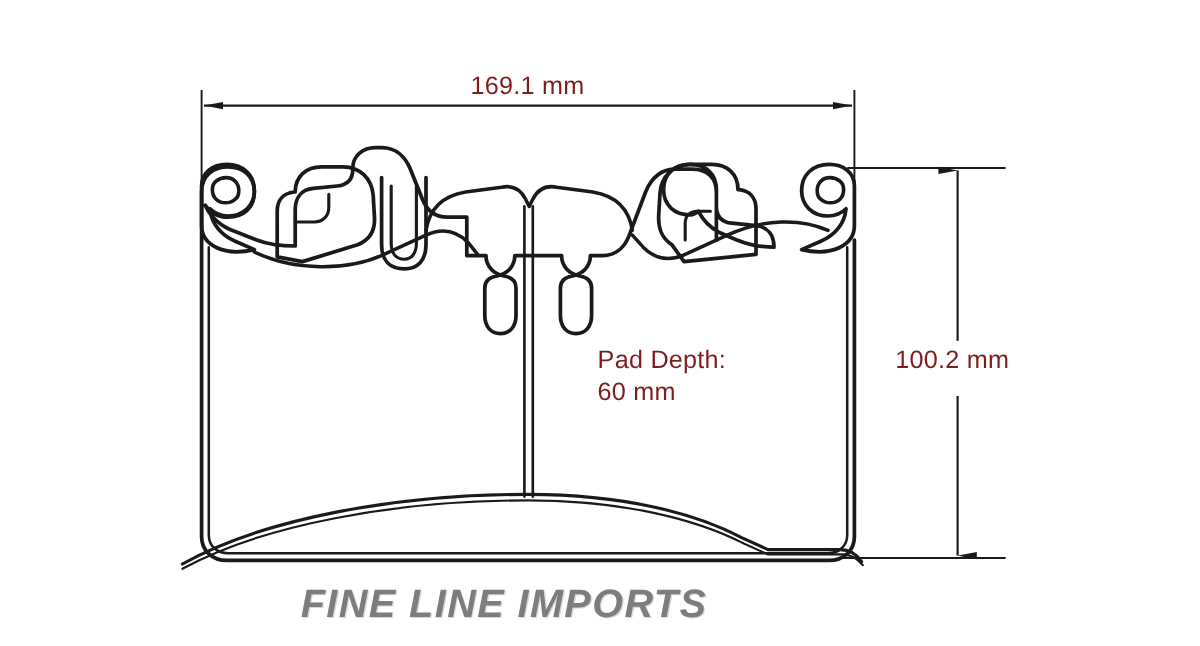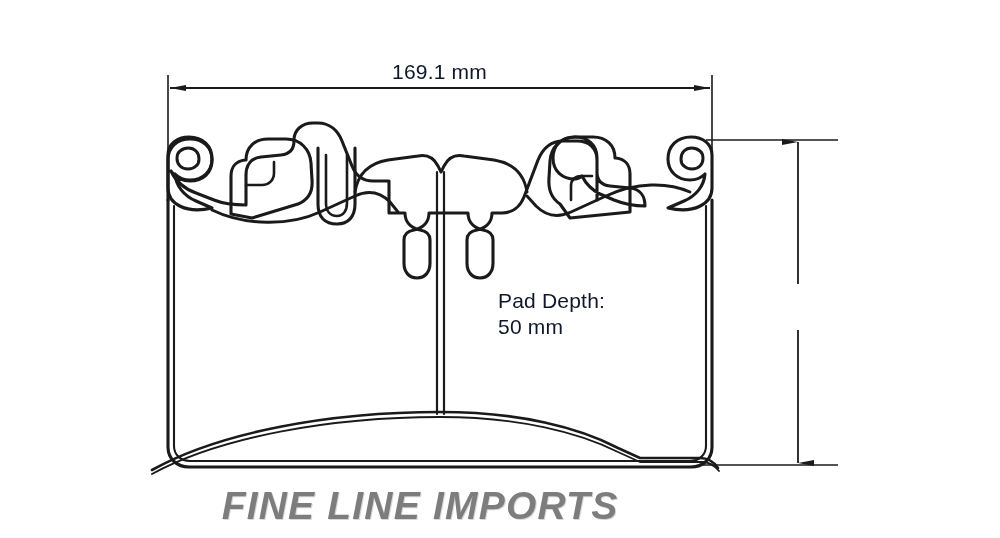--- a/index.html
+++ b/index.html
@@ -31,21 +31,21 @@
     height: 538px;
     display: block;
   }
 
   
   .dim-label {
     position: absolute;
     font-family: "Liberation Sans", sans-serif;
     font-size: 21px;
     letter-spacing: 0.2px;
-    color: #0f172a;
+    color: #7f1d1d;
     white-space: nowrap;
     line-height: 1.25;
   }
   #label-width {
     left: 392px;
     top: 59px;
   }
   #label-height {
     left: 746px;
     top: 288px;
@@ -60,21 +60,21 @@
 
   .brand {
     position: absolute;
     left: 0;
     top: 484px;
     width: 840px;
     text-align: center;
     font-family: "Liberation Sans", sans-serif;
     font-weight: bold;
     font-style: italic;
-    font-size: 39px;
+    font-size: 33px;
     letter-spacing: 1.2px;
     color: #7d7d7d;
     text-shadow: 1px 1px 0 #d8d8d8;
     white-space: nowrap;
   }
 
   .watermark {
     position: absolute;
     left: 0;
     top: 292px;
@@ -331,21 +331,22 @@
 
       <path stroke-width="2.6" d="M246,185
            L262,185
            C269,185 274,180 274,173
            L274,162"></path>
     </g>
   </svg>
 
   <div class="dim-label" id="label-width">169.1 mm</div>
 
+  <div class="dim-label" id="label-height">100.2 mm</div>
 
   <div class="dim-label" id="label-paddepth">
     <span class="l1">Pad Depth:</span>
-    <span class="l2">50 mm</span>
+    <span class="l2">60 mm</span>
   </div>
 
   <div class="brand">FINE LINE IMPORTS</div>
 
 </div>
 
 </body></html>

